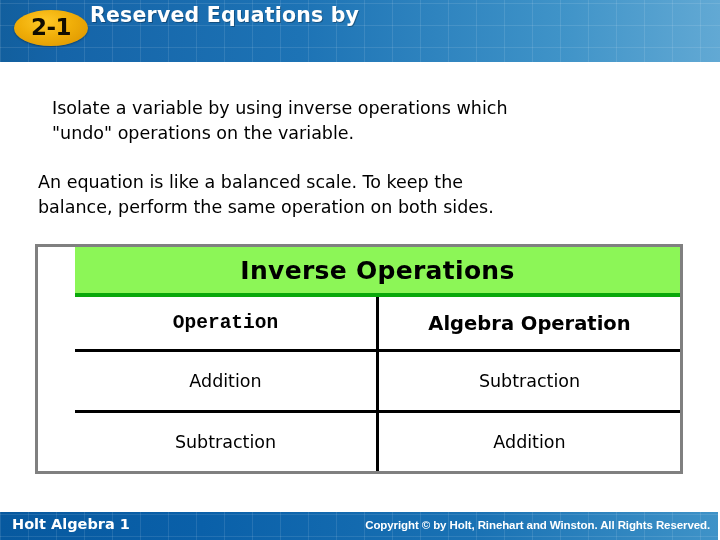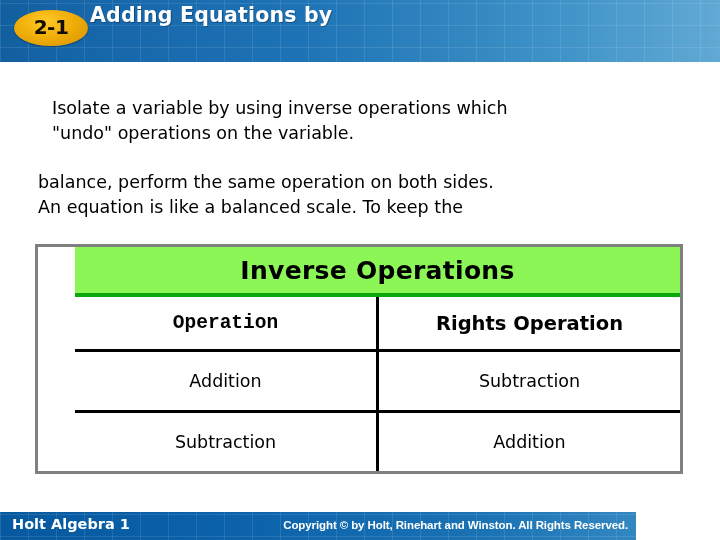--- a/index.html
+++ b/index.html
@@ -57,21 +57,21 @@
   }
   .badge-label {
     position: absolute;
     left: 0;
     top: 0;
     width: 74px;
     height: 36px;
     line-height: 35px;
     text-align: center;
     color: #120d00;
-    font-size: 20px;
+    font-size: 23px;
     font-weight: bold;
     letter-spacing: -0.5px;
     font-family: "DejaVu Sans", sans-serif;
   }
   .banner-title {
     position: absolute;
     left: 90px;
     top: 2px;
     width: 610px;
     color: #ffffff;
@@ -151,21 +151,21 @@
     font-family: "DejaVu Sans", sans-serif;
     margin-left: 37px;
   }
   .data-cell.left-col { border-right: 3px solid #000000; }
 
   
   .footer {
     position: absolute;
     left: 0;
     top: 512px;
-    width: 636px;
+    width: 718px;
     height: 28px;
     background:
       linear-gradient(to right,
         #07599f 0px,
         #0a60a9 200px,
         #1a72b4 480px,
         #3f93c8 720px);
     overflow: hidden;
   }
   .footer-grid {
@@ -204,44 +204,44 @@
 </style>
 </head>
 <body>
 
 <div class="banner">
   <div class="banner-grid"></div>
   <div class="badge">
     <div class="badge-label">2-1</div>
   </div>
   <div class="banner-title">
-    <span class="t-line">Adding Equations by</span>
+    <span class="t-line">Reserved Equations by</span>
   </div>
 </div>
 
 <div class="body-area">
   <p class="para para-1">
     <span class="p-line">Isolate a variable by using inverse operations which</span>
     <span class="p-line">"undo" operations on the variable.</span>
   </p>
   <p class="para para-2">
+    <span class="p-line">An equation is like a balanced scale. To keep the</span>
     <span class="p-line">balance, perform the same operation on both sides.</span>
-    <span class="p-line">An equation is like a balanced scale. To keep the</span>
   </p>
 </div>
 
 <div class="table-wrap">
   <table class="tbl">
     <tbody>
         <tr>
       <td class="th-title" colspan="2">Inverse Operations</td>
     </tr>
     <tr>
       <td class="col-head left-col">Operation</td>
-      <td class="col-head">Rights Operation</td>
+      <td class="col-head">Algebra Operation</td>
     </tr>
     <tr>
       <td class="data-cell left-col">Addition</td>
       <td class="data-cell">Subtraction</td>
     </tr>
     <tr>
       <td class="data-cell left-col">Subtraction</td>
       <td class="data-cell">Addition</td>
     </tr>
   </tbody>

